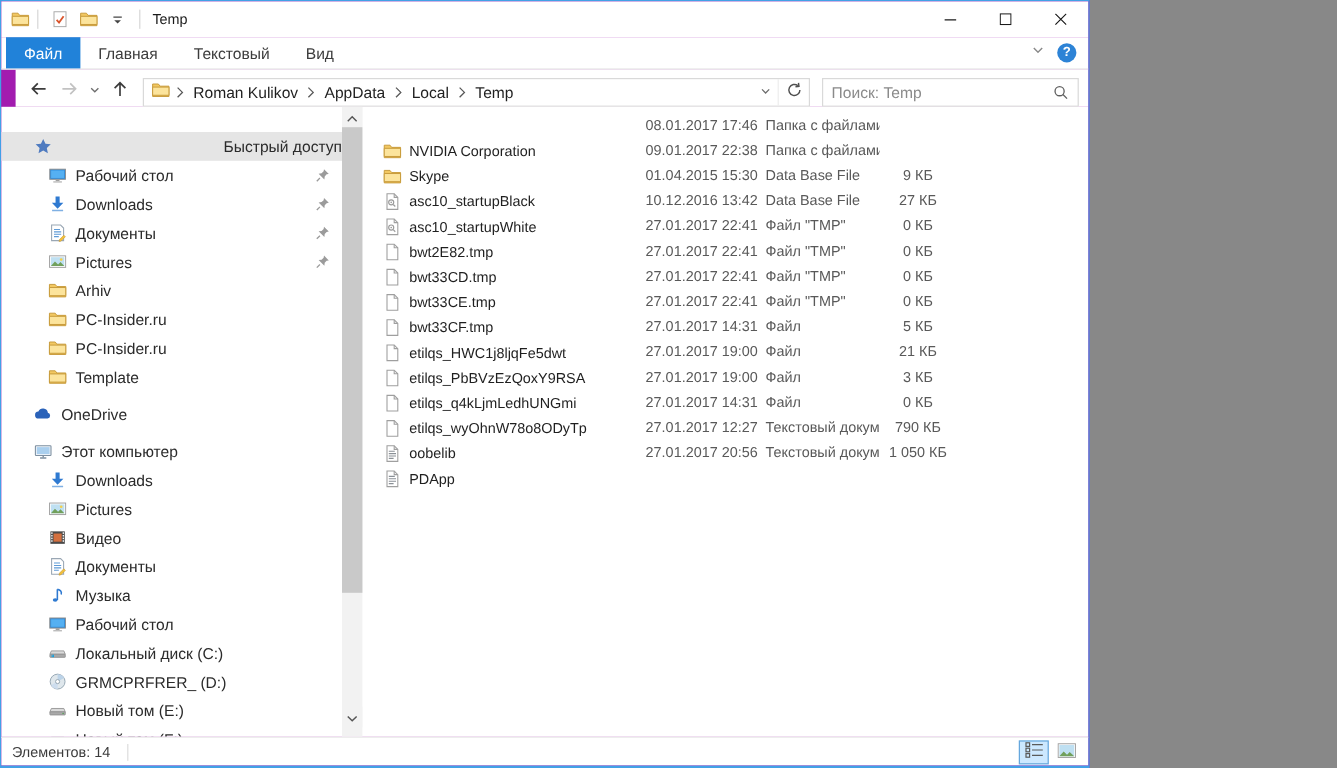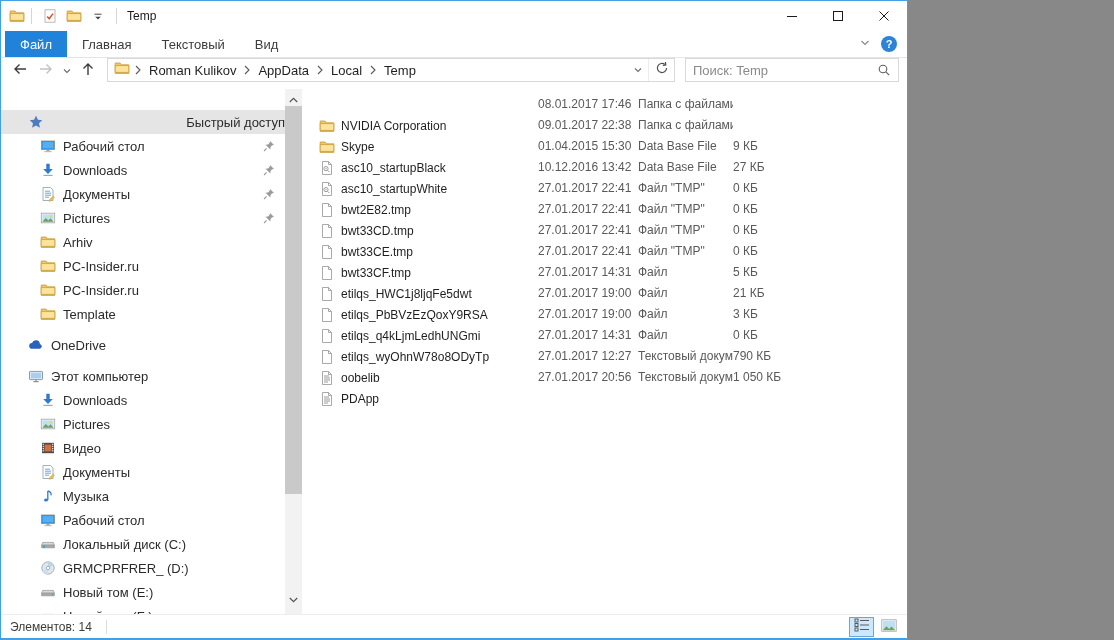--- a/index.html
+++ b/index.html
@@ -18,21 +18,21 @@
   .win-controls{ margin-left:auto; display:flex; height:30px; }
   .win-btn{ width:46px; height:30px; display:flex; align-items:center; justify-content:center; }
   
   .tabsrow{ position:absolute; top:30px; left:0; right:0; height:27px; display:flex; align-items:stretch; border-bottom:1px solid #e4e4e4; background:#fff; padding-left:4px; }
   .tab{ padding:0 15px; display:flex; align-items:center; font-size:13px; color:#3c3c3c; }
   .tab.active{ background:var(--accent,#2182d9); color:#fff; }
   .tabs-spacer{ flex:1; }
   .ribbon-right{ display:flex; align-items:center; gap:10px; padding-right:10px; }
   .help-circle{ width:16px; height:16px; border-radius:50%; background:#2d83d6; color:#fff; font-size:11px; font-weight:bold; display:flex; align-items:center; justify-content:center; }
   
-  .toolbar{ position:absolute; top:57px; left:0; right:0; height:31px; display:flex; align-items:flex-start; padding:0 8px 0 6px; background:#fff; }
+  .toolbar{ position:absolute; top:57px; left:12px; right:0; height:31px; display:flex; align-items:flex-end; padding:0 8px 0 6px; background:#fff; }
   .nav-btn{ width:26px; height:26px; display:flex; align-items:center; justify-content:center; }
   .nav-btn.small{ width:16px; }
   .addressbox{ flex:1; height:24px; border:1px solid #d9d9d9; display:flex; align-items:center; margin:0 10px 0 6px; background:#fff; }
   .crumb-folder{ padding:0 4px 0 6px; display:flex; align-items:center; }
   .crumb-seg{ font-size:13px; color:#1f1f1f; padding:0 7px; height:22px; display:flex; align-items:center; }
   .crumb-chev{ display:flex; align-items:center; }
   .addr-right{ margin-left:auto; display:flex; align-items:center; height:22px; }
   .addr-btn{ width:20px; height:22px; display:flex; align-items:center; justify-content:center; }
   .addr-btn.refresh{ width:26px; border-left:1px solid #ededed; }
   .searchbox{ width:214px; height:24px; border:1px solid #d9d9d9; display:flex; align-items:center; padding:0 7px; }
@@ -62,21 +62,21 @@
   .hcell.type{ width:102px; }
   .hcell.size{ width:70px; }
   .hcell.extra{ width:91px; }
   .sort-caret{ position:absolute; top:2px; left:137px; }
   .rows{ margin-top:4px; }
   .row{ height:21px; display:flex; align-items:center; }
   .c-name{ width:229px; display:flex; align-items:center; padding-left:17px; overflow:hidden; white-space:nowrap; color:#1f1f1f;margin-top:45px; }
   .c-name .ic{ width:16px; display:flex; margin-right:6px; flex:none; }
   .c-date{ width:100px; padding-left:7px; color:#595959; white-space:nowrap; }
   .c-type{ width:102px; padding-left:7px; color:#595959; white-space:nowrap; overflow:hidden; }
-  .c-size{ width:70px; padding-right:6px; color:#595959; text-align:left; white-space:nowrap; }
+  .c-size{ width:70px; padding-right:6px; color:#595959; text-align:center; white-space:nowrap; }
   
   .statusbar{ position:absolute; left:0; right:0; bottom:0; height:24px; border-top:1px solid #ededed; display:flex; align-items:center; padding:0 6px 0 9px; font-size:12px; color:#3c3c3c; background:#fff; }
   .status-sep{ width:1px; height:14px; background:#dcdcdc; margin-left:14px; }
   .view-btns{ margin-left:auto; display:flex; gap:2px; }
   .view-btn{ width:25px; height:20px; display:flex; align-items:center; justify-content:center; border:1px solid transparent; }
   .view-btn.selected{ background:var(--selbg,#cce8ff); border-color:#66a7dd; }
 </style>
 </head>
 <body>
 

